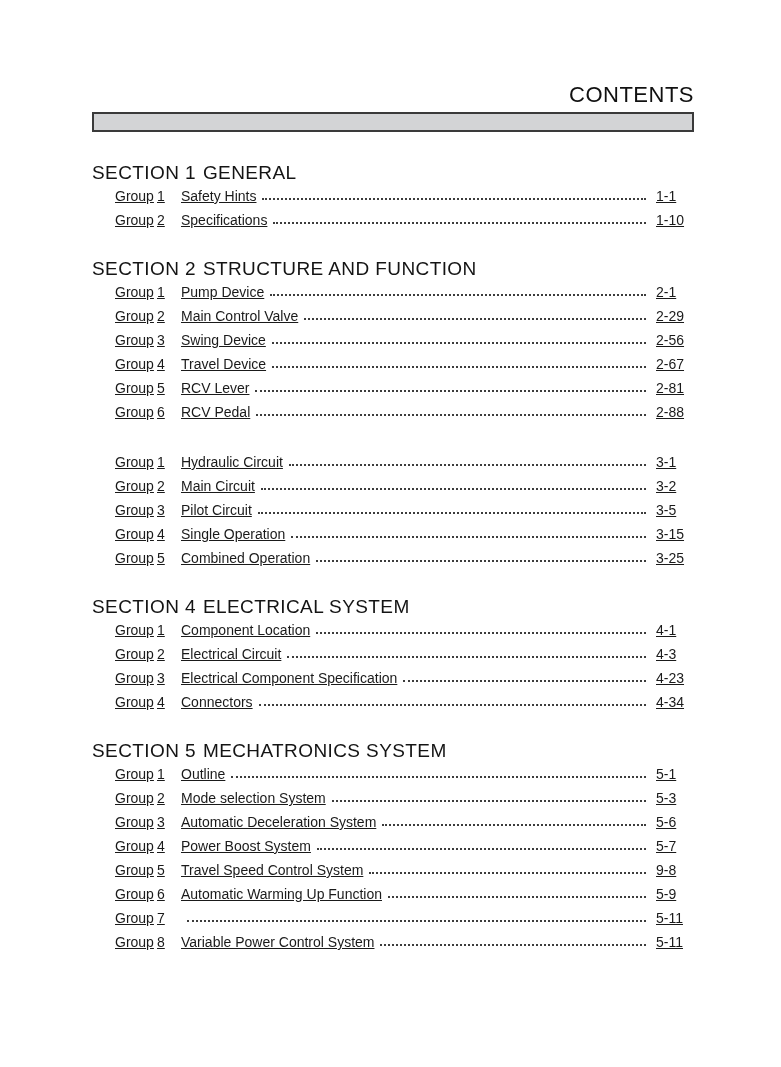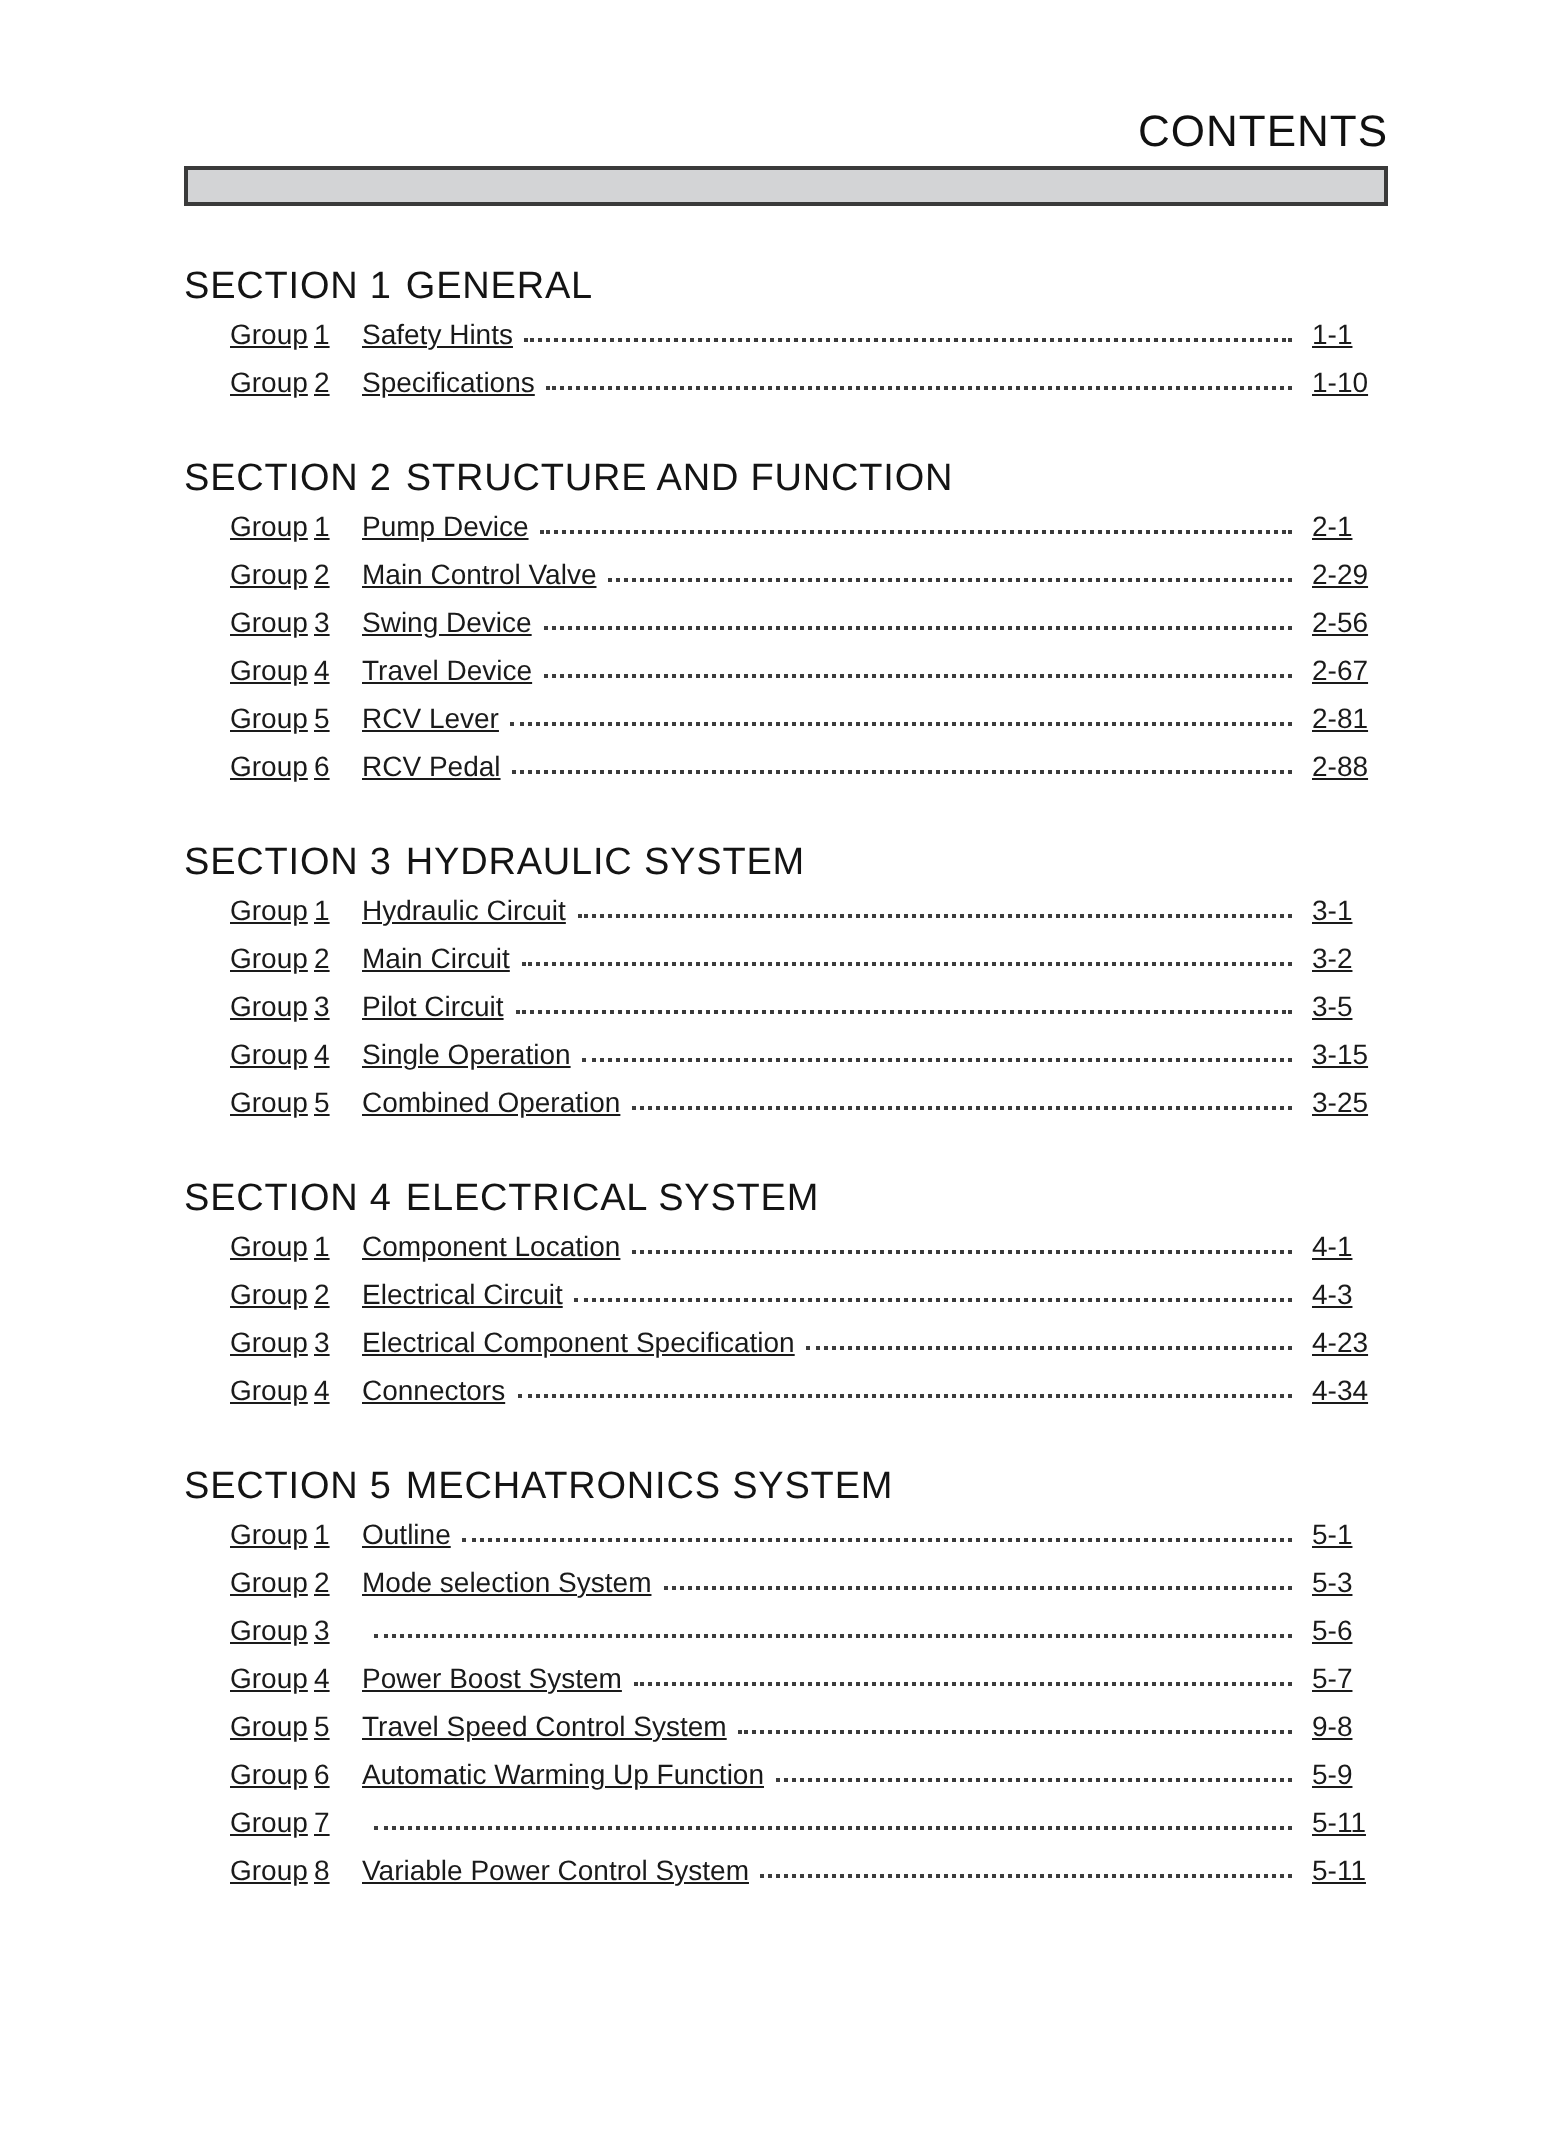--- a/index.html
+++ b/index.html
@@ -9,21 +9,21 @@
   }
   .page {
     position: relative;
     width: 781px;
     height: 1067px;
     background: #ffffff;
     font-family: "Liberation Sans", "DejaVu Sans", sans-serif;
     color: #1a1a1a;
     overflow: hidden;
     box-sizing: border-box;
-    padding: 53px 87px 0 92px;
+    padding: 82px 87px 0 92px;
   }
   .hdr-title {
     text-align: right;
     font-size: 22px;
     line-height: 26px;
     letter-spacing: 0.5px;
     color: #111111;
     font-weight: 400;
   }
   .hdr-bar {
@@ -155,21 +155,20 @@
         </div>
         <div class="row">
           <span class="g-word">Group</span>
           <span class="g-num">6</span>
           <span class="g-title">RCV Pedal</span>
           <span class="leader"></span>
           <span class="g-page">2-88</span>
         </div>
       </section>
       <section class="sec">
-        <h2 class="sec-h"><span class="sec-num">SECTION 3</span><span class="sec-name">HYDRAULIC SYSTEM</span></h2>
         <div class="row">
           <span class="g-word">Group</span>
           <span class="g-num">1</span>
           <span class="g-title">Hydraulic Circuit</span>
           <span class="leader"></span>
           <span class="g-page">3-1</span>
         </div>
         <div class="row">
           <span class="g-word">Group</span>
           <span class="g-num">2</span>
@@ -242,20 +241,21 @@
         <div class="row">
           <span class="g-word">Group</span>
           <span class="g-num">2</span>
           <span class="g-title">Mode selection System</span>
           <span class="leader"></span>
           <span class="g-page">5-3</span>
         </div>
         <div class="row">
           <span class="g-word">Group</span>
           <span class="g-num">3</span>
+          <span class="g-title">Automatic Deceleration System</span>
           <span class="leader"></span>
           <span class="g-page">5-6</span>
         </div>
         <div class="row">
           <span class="g-word">Group</span>
           <span class="g-num">4</span>
           <span class="g-title">Power Boost System</span>
           <span class="leader"></span>
           <span class="g-page">5-7</span>
         </div>

